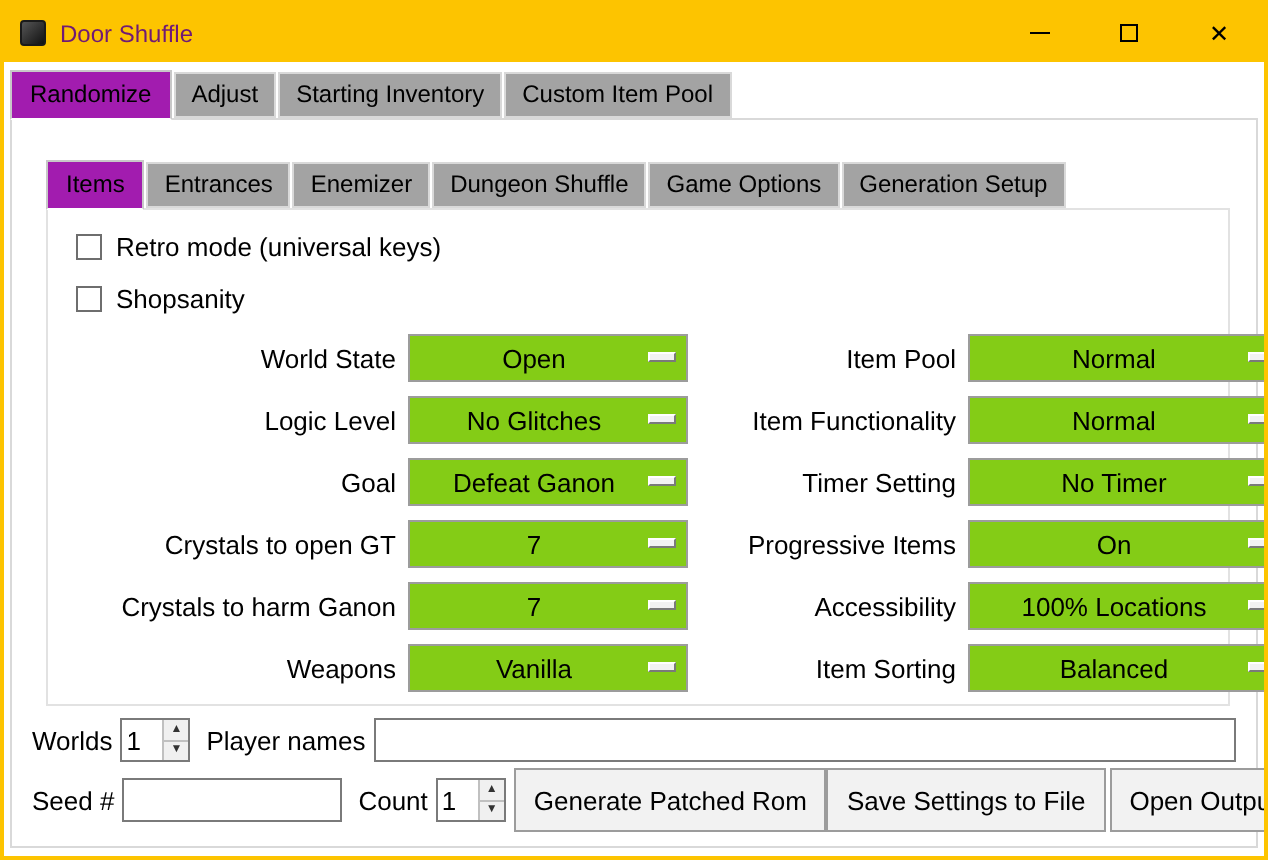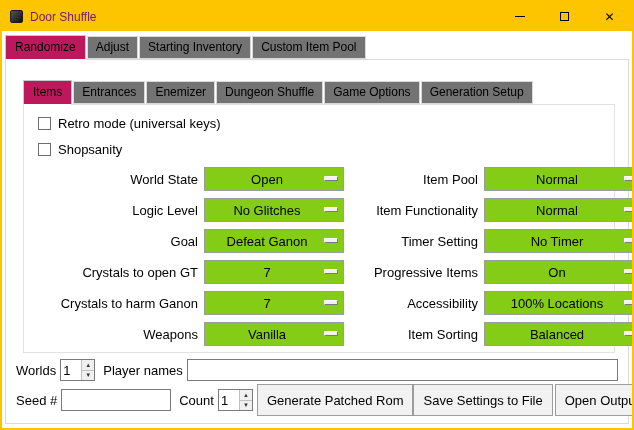--- a/index.html
+++ b/index.html
@@ -33,27 +33,27 @@
   }
   .glyph-min{display:inline-block;width:10px;border-top:1px solid #000;}
   .glyph-max{display:inline-block;width:9px;height:9px;border:1px solid #000;}
   .glyph-close{font-size:12px;line-height:1;color:#000;}
   
   .body{flex:1;display:flex;flex-direction:column;padding:4px 3px 4px 3px;background:#fff;min-height:0;}
   .tabbar{display:flex;align-items:flex-end;position:relative;z-index:2;}
   .tab{
     font-size:12px;
     padding:3px 8px 4px;
-    background:#737373;
+    background:#a3a3a3;
     border:1px solid #d9d9d9;
     margin-right:1px;
     white-space:nowrap;
   }
   .tab.active{
-    background:#be185d;
+    background:#a21caf;
     border-color:#c8c8c8;
     border-bottom:1px solid #fff;
     margin-bottom:-1px;
     padding:4px 9px 5px;
   }
   .main-pane{
     flex:1;min-height:0;
     border:1px solid #d9d9d9;
     background:#fff;
     display:flex;flex-direction:column;

